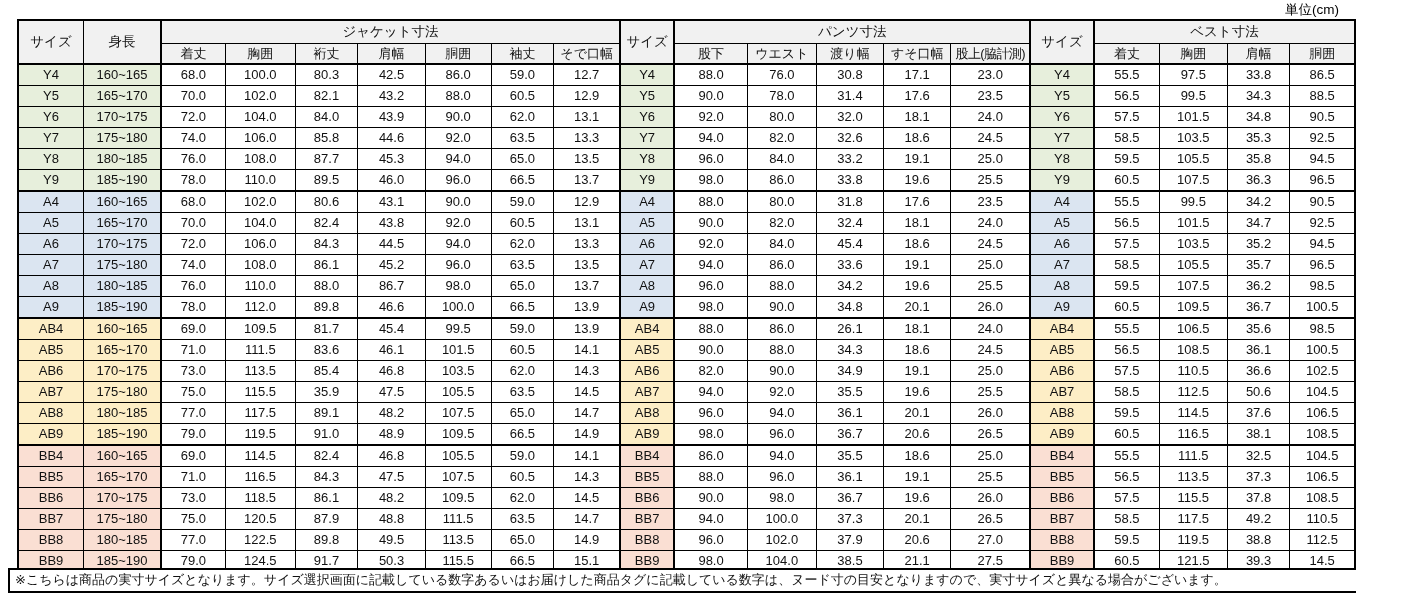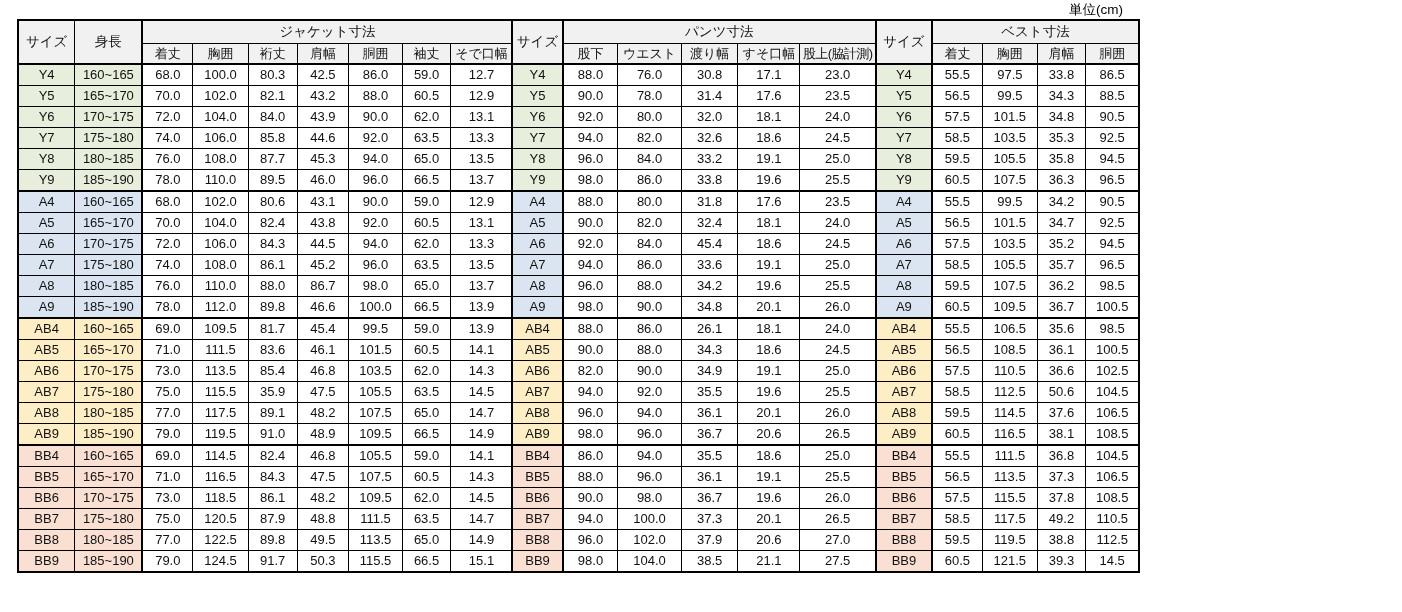--- a/index.html
+++ b/index.html
@@ -1,17 +1,17 @@
 <!DOCTYPE html>
 <html><head>
 <meta charset="utf-8">
 <style>
   html,body{margin:0;padding:0;background:#ffffff;}
   body{width:1402px;height:612px;font-family:"Liberation Sans","DejaVu Sans",sans-serif;color:#111;}
-  .page{position:relative;width:1140px;height:612px;overflow:hidden;background:#fff;}
+  .page{position:relative;width:1356px;height:612px;overflow:hidden;background:#fff;}
   .unit-label{position:absolute;top:1px;right:17px;font-size:13.5px;color:#000;}
   table.size-table{position:absolute;left:17px;top:19px;border-collapse:collapse;table-layout:fixed;border:2px solid #000;background:#fff;}
   .size-table th,.size-table td{border:1px solid #000;text-align:center;vertical-align:middle;padding:0;font-weight:400;white-space:nowrap;overflow:hidden;}
   .size-table thead th{background:#f1f1f1;font-size:13.5px;}
   .size-table thead tr.hd-top th{height:22px;}
   .size-table thead tr.hd-sub th{height:19px;font-size:13px;border-bottom:2px solid #000;}
   .size-table tbody td{height:20px;line-height:20px;font-size:13px;background:#fff;}
   .bl2{border-left:2px solid #000 !important;}
   .group-start td{border-top:2px solid #000 !important;}
   .tight{font-size:11.5px;letter-spacing:-0.6px;}
@@ -483,21 +483,21 @@
           <td>14.1</td>
           <td class="bl2" style="background: rgb(250, 223, 211);">BB4</td>
           <td class="bl2">86.0</td>
           <td>94.0</td>
           <td>35.5</td>
           <td>18.6</td>
           <td>25.0</td>
           <td class="bl2" style="background: rgb(250, 223, 211);">BB4</td>
           <td class="bl2">55.5</td>
           <td>111.5</td>
-          <td>36.8</td>
+          <td>32.5</td>
           <td>104.5</td>
         </tr>
         <tr>
           <td style="background: rgb(250, 223, 211);">BB5</td>
           <td style="background: rgb(250, 223, 211);">165~170</td>
           <td class="bl2">71.0</td>
           <td>116.5</td>
           <td>84.3</td>
           <td>47.5</td>
           <td>107.5</td>
@@ -598,13 +598,14 @@
           <td>21.1</td>
           <td>27.5</td>
           <td class="bl2" style="background: rgb(250, 223, 211);">BB9</td>
           <td class="bl2">60.5</td>
           <td>121.5</td>
           <td>39.3</td>
           <td>14.5</td>
         </tr>
       </tbody>
   </table>
+  <div class="note-box">※こちらは商品の実寸サイズとなります。サイズ選択画面に記載している数字あるいはお届けした商品タグに記載している数字は、ヌード寸の目安となりますので、実寸サイズと異なる場合がございます。</div>
 </div>
 
 </body></html>

